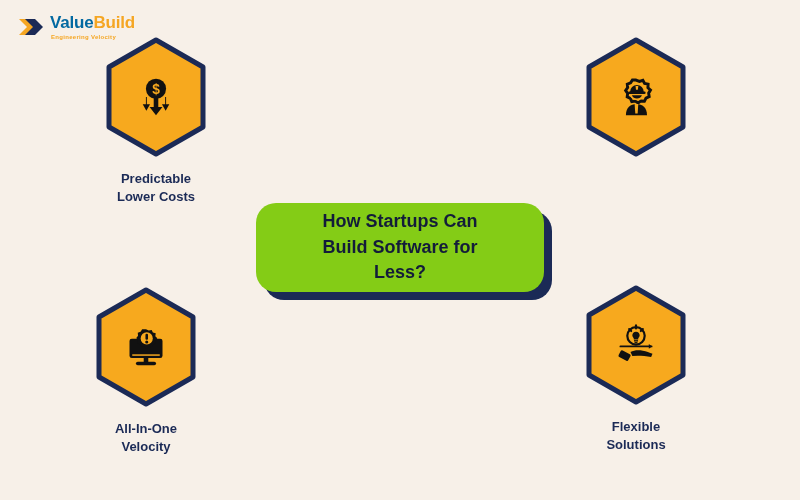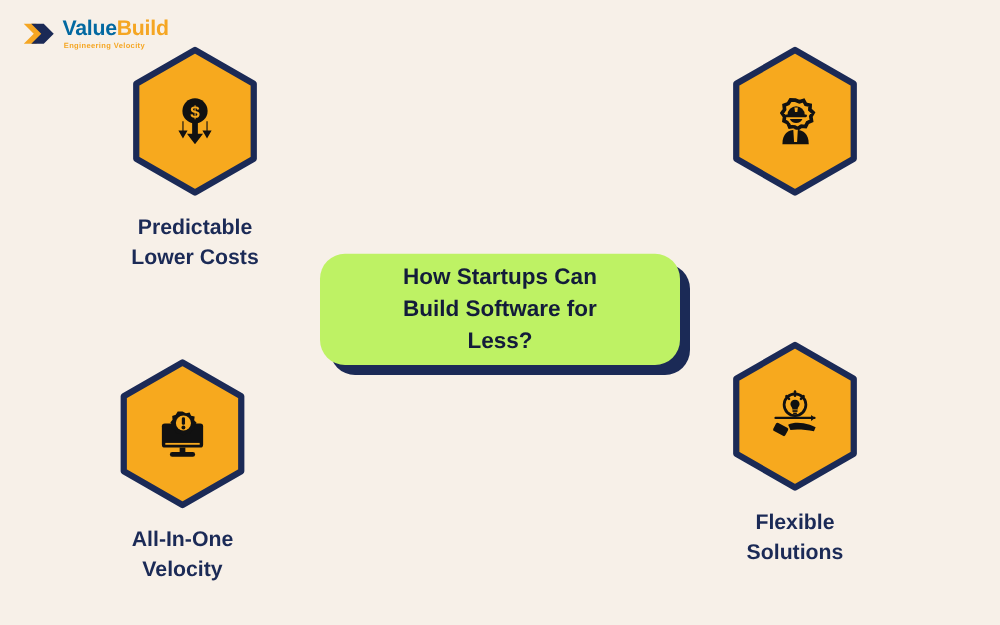--- a/index.html
+++ b/index.html
@@ -81,30 +81,30 @@
     justify-content: center;
   }
   .hex-icon svg {
     width: 44px;
     height: 44px;
   }
   .node-label {
     margin-top: 12px;
     text-align: center;
     color: #1B2A56;
-    font-size: 17px;
+    font-size: 13px;
     font-weight: bold;
     line-height: 1.42;
     white-space: pre-line;
   }
 
   #node-top-left     { left: 81px;  top: 36px; }
   #node-top-right    { left: 561px; top: 36px; }
   #node-bottom-left  { left: 71px;  top: 286px; }
-  #node-bottom-right { left: 561px; top: 272px; }
+  #node-bottom-right { left: 561px; top: 284px; }
 
   
   #center-card {
     position: absolute;
     left: 256px;
     top: 203px;
     width: 288px;
     height: 89px;
   }
   #center-card .shadow {
@@ -115,21 +115,21 @@
     height: 89px;
     background: #1B2A56;
     border-radius: 20px;
   }
   #center-card .face {
     position: absolute;
     left: 0;
     top: 0;
     width: 288px;
     height: 89px;
-    background: #bef264;
+    background: #84cc16;
     border-radius: 20px;
     display: flex;
     align-items: center;
     justify-content: center;
   }
   #center-card .face-text {
     color: #131C3A;
     font-size: 18px;
     font-weight: bold;
     line-height: 1.42;

